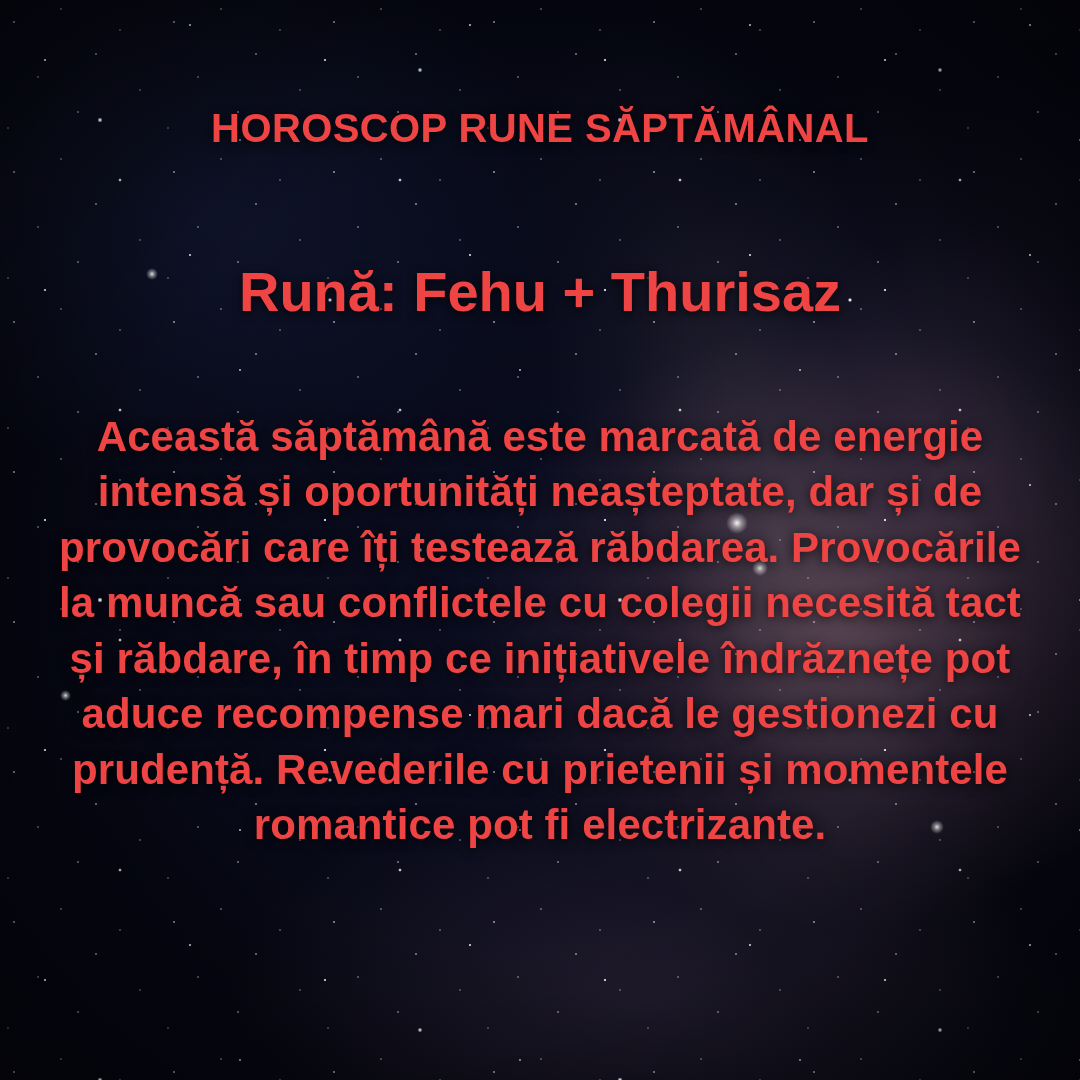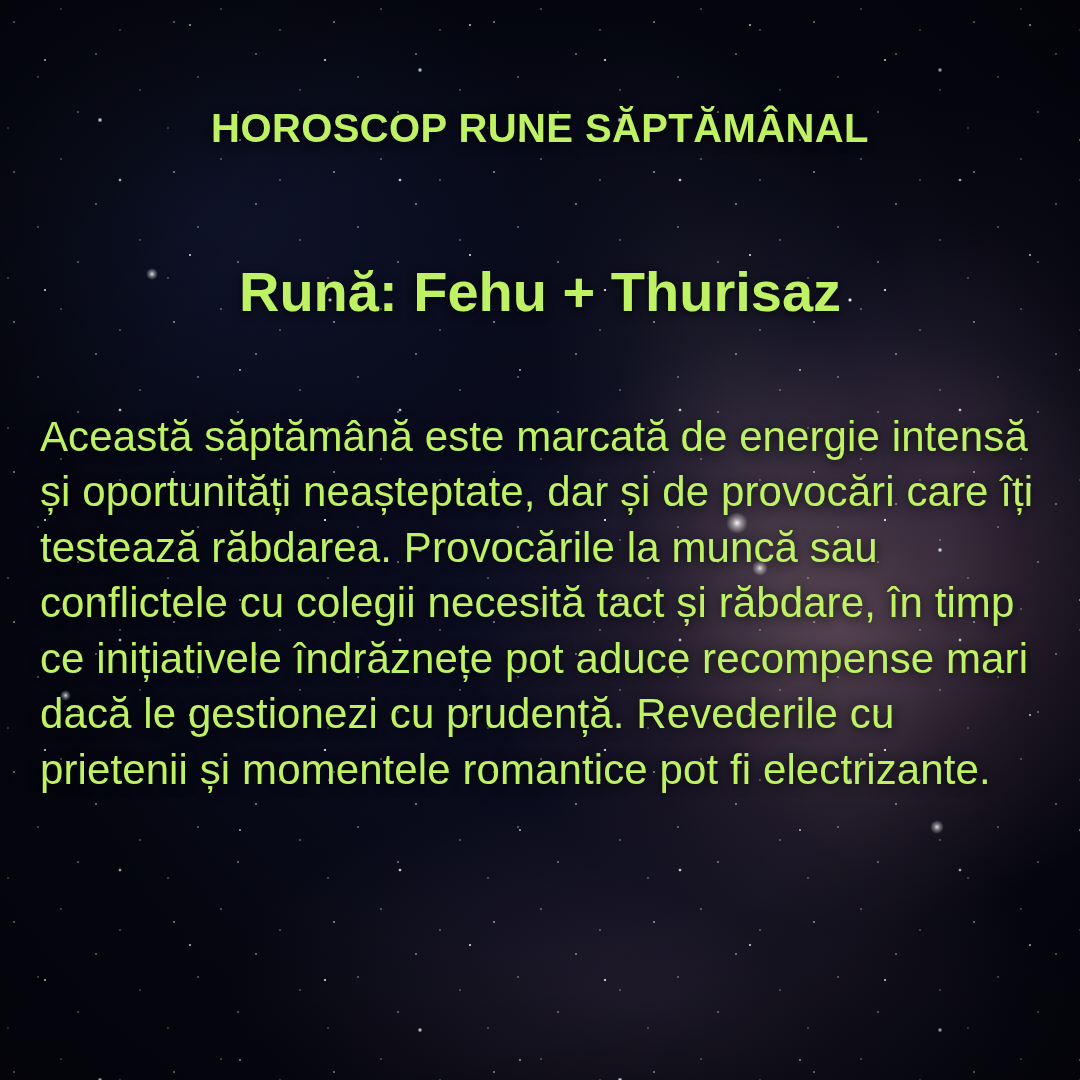--- a/index.html
+++ b/index.html
@@ -105,21 +105,22 @@
   .content {
     position: relative;
     z-index: 5;
     width: 1080px;
     height: 1080px;
     box-sizing: border-box;
     padding: 104px 40px 40px 40px;
     display: flex;
     flex-direction: column;
     align-items: center;
-    color: #bef264;
+    text-align: center;
+    color: #ef4444;
   }
 
   .title {
     font-weight: 700;
     font-size: 40px;
     line-height: 1.22;
     letter-spacing: 0.4px;
     text-shadow: 0 2px 10px rgba(0,0,0,0.75);
     margin: 0;
     max-width: 900px;
@@ -129,21 +130,21 @@
   .rune-line {
     margin-top: 105px;
     font-weight: 700;
     font-size: 56px;
     line-height: 1.2;
     text-shadow: 0 2px 10px rgba(0,0,0,0.75);
   }
 
   .body-text {
     margin-top: 84px;
-    font-weight: 400;
+    font-weight: 700;
     font-size: 42px;
     line-height: 1.32;
     letter-spacing: 0.1px;
     max-width: 1010px;
     text-shadow: 0 2px 12px rgba(0,0,0,0.8);
   }
 </style>
 </head>
 <body>
 

